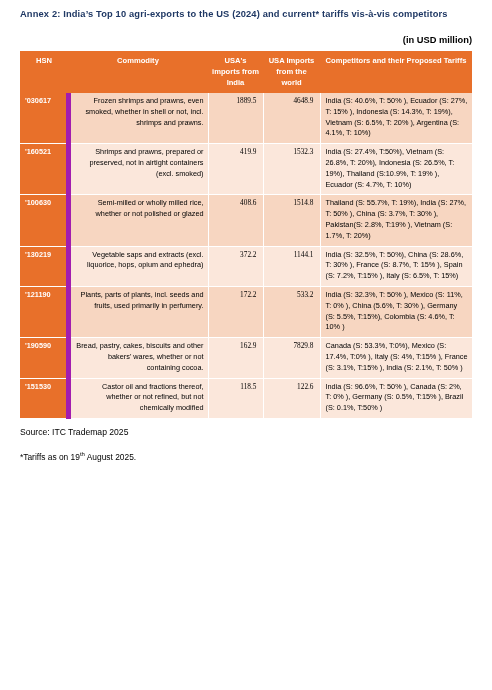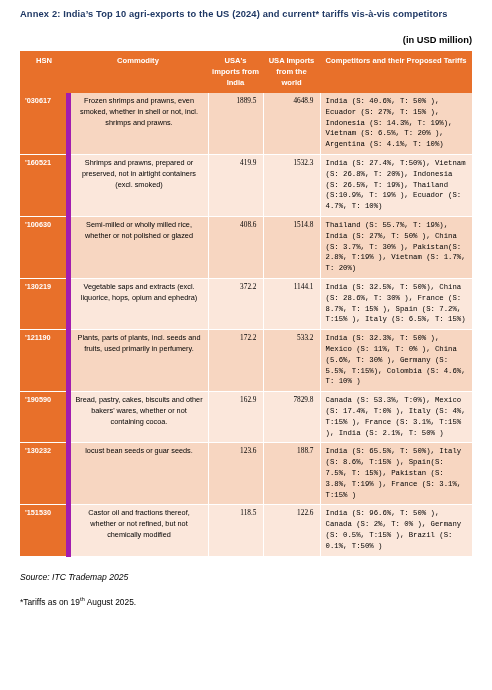--- a/index.html
+++ b/index.html
@@ -67,46 +67,45 @@
   }
   thead th.h-hsn { padding-left: 2px; padding-right: 2px; }
 
   tbody td {
     vertical-align: top;
     line-height: 1.48;
     padding: 3px 4px 4px 4px;
     border-right: 1px solid #ffffff;
     border-bottom: 1px solid #ffffff;
   }
-  tbody td:last-child { border-right: none; font-family: Liberation Mono, monospace; }
+  tbody td:last-child { border-right: none; }
 
   tbody tr.odd  td { background: #F7D6C1; }
   tbody tr.even td { background: #FBE7DB; }
 
   tbody td.hsn {
     background: #E8702A !important;
     color: #ffffff;
     font-weight: bold;
     text-align: left;
     padding-left: 5px;
     border-right: 5px solid #a21caf;
   }
   tbody td.num {
     text-align: right;
     padding-right: 6px;
     font-family: Liberation Serif, serif;
   }
-  tbody td.comm { text-align: center; }
+  tbody td.comm { text-align: right; }
   tbody td.comp { text-align: left; padding-left: 5px; }
 
   .source-line {
     margin: 0;
-    padding-top: 15px;
+    padding-top: 8px;
     font-size: 8.6px;
-    font-style: italic;
     color: #000000;
   }
   .tariff-note {
     margin: 0;
     padding-top: 14px;
     font-size: 8.4px;
     color: #000000;
   }
   .tariff-note sup { font-size: 6px; vertical-align: super; }
 </style>
@@ -176,27 +175,20 @@
         <td class="num">533.2</td>
         <td class="comp">India (S: 32.3%, T: 50% ), Mexico (S: 11%, T: 0% ), China (5.6%, T: 30% ), Germany (S: 5.5%, T:15%), Colombia (S: 4.6%, T: 10% )</td>
       </tr>
       <tr class="even">
         <td class="hsn">'190590</td>
         <td class="comm">Bread, pastry, cakes, biscuits and other bakers' wares, whether or not containing cocoa.</td>
         <td class="num">162.9</td>
         <td class="num">7829.8</td>
         <td class="comp">Canada (S: 53.3%, T:0%), Mexico (S: 17.4%, T:0% ), Italy (S: 4%, T:15% ), France (S: 3.1%, T:15% ), India (S: 2.1%, T: 50% )</td>
       </tr>
-      <tr class="odd">
-        <td class="hsn">'130232</td>
-        <td class="comm">locust bean seeds or guar seeds.</td>
-        <td class="num">123.6</td>
-        <td class="num">188.7</td>
-        <td class="comp">India (S: 65.5%, T: 50%), Italy (S: 8.6%, T:15% ), Spain(S: 7.5%, T: 15%), Pakistan (S: 3.8%, T:19% ), France  (S: 3.1%, T:15% )</td>
-      </tr>
       <tr class="even">
         <td class="hsn">'151530</td>
         <td class="comm">Castor oil and fractions thereof, whether or not refined, but not chemically modified</td>
         <td class="num">118.5</td>
         <td class="num">122.6</td>
         <td class="comp">India (S: 96.6%, T: 50% ), Canada (S: 2%, T: 0% ), Germany (S: 0.5%, T:15% ), Brazil (S: 0.1%, T:50% )</td>
       </tr>
     </tbody>
   </table>
 

